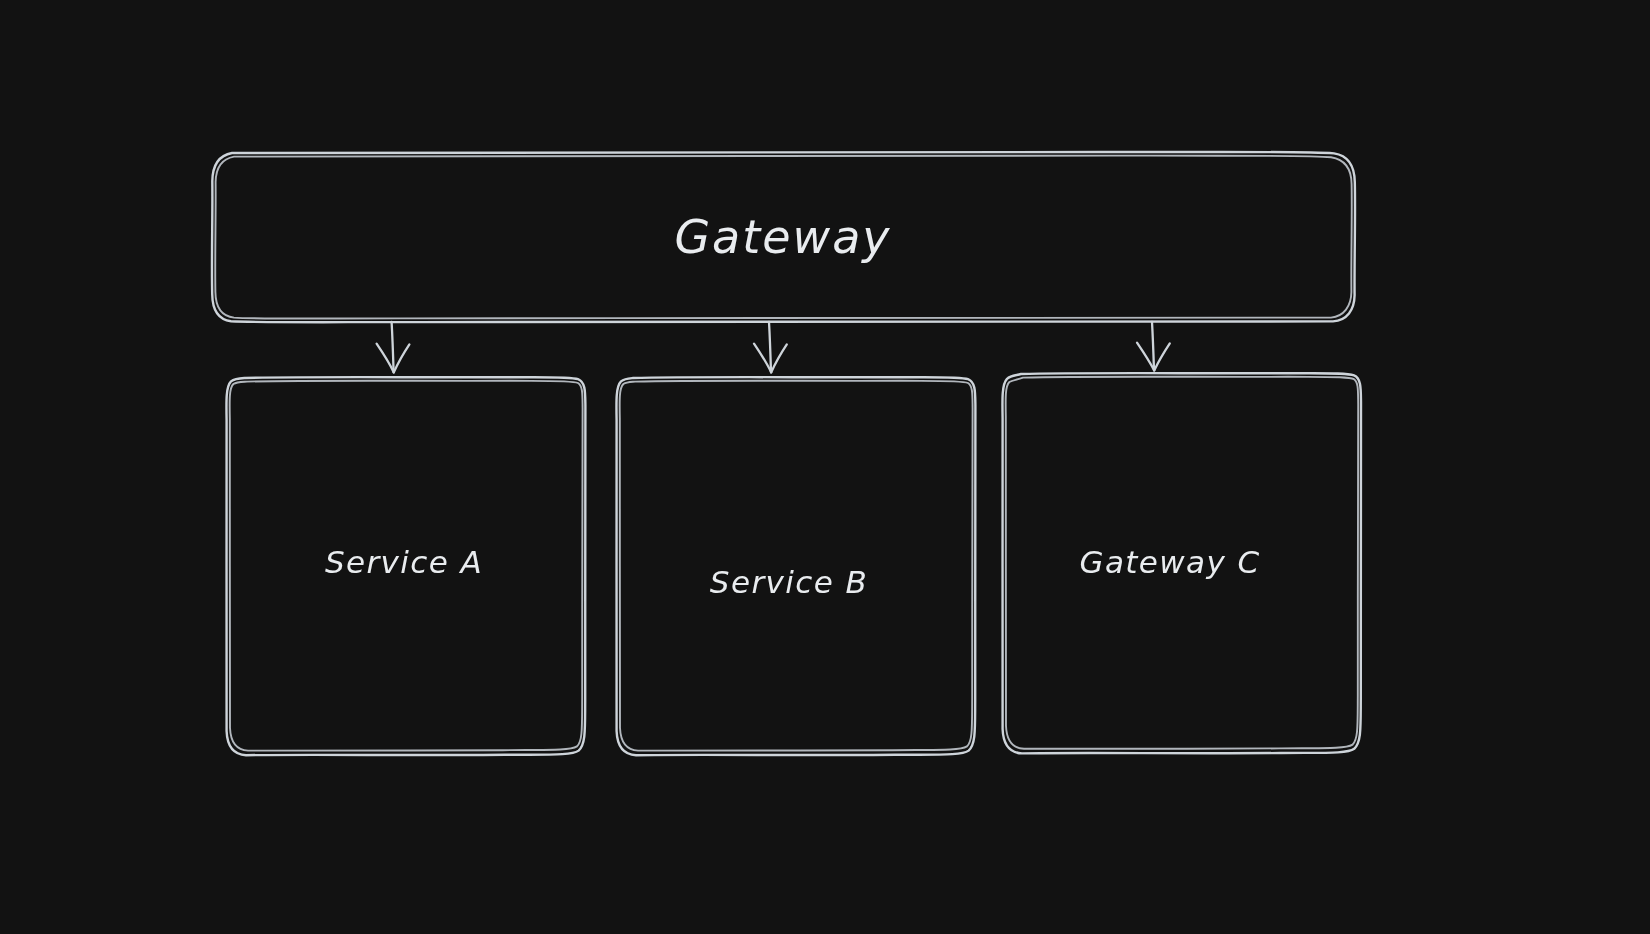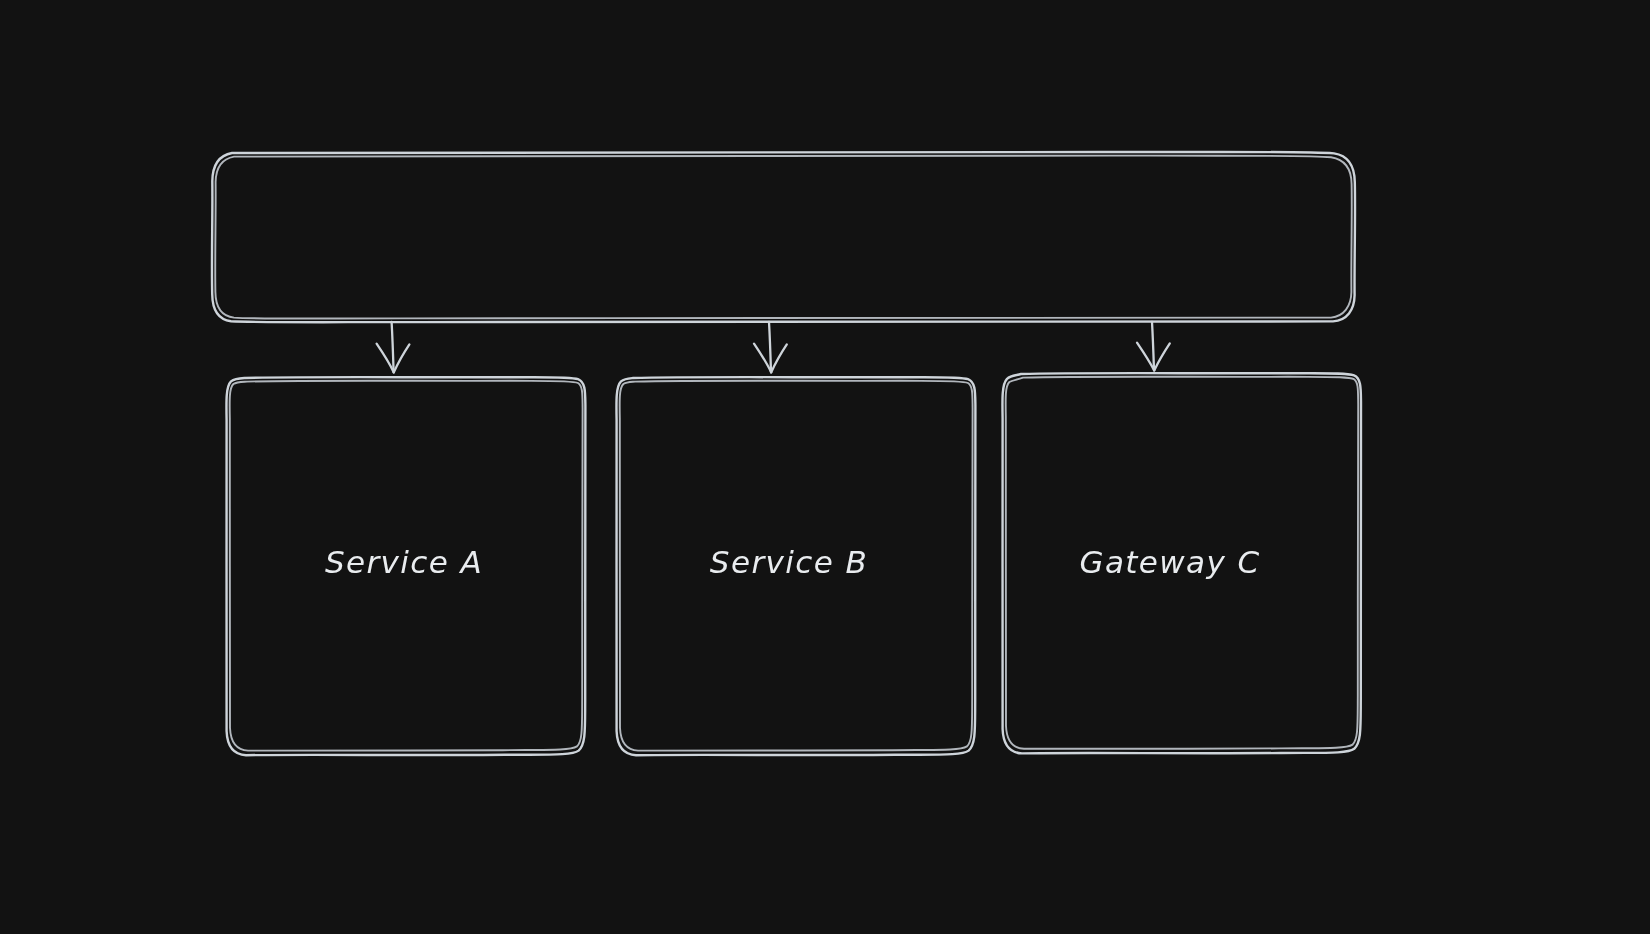--- a/index.html
+++ b/index.html
@@ -213,20 +213,21 @@
     </g>
 
     <g>
       <path class="arrow-line" d="M 1152.0 322 C 1152.8 336, 1153.4 352, 1154.0 370"></path>
       <path class="arrow-line" d="M 1137.0 342.6 C 1142.4 350.6, 1149.4 361, 1154.2 370.4"></path>
       <path class="arrow-line" d="M 1169.8 343.4 C 1164.8 351, 1158.6 361.4, 1154.2 370.4"></path>
     </g>
 
   </svg>
 
+  <div class="node-label label-gateway" style="left:783px; top:237px;">Gateway</div>
 
   <div class="node-label label-service" style="left:404px; top:562px;">Service A</div>
 
-  <div class="node-label label-service" style="left:789px; top:562px;">Service B</div>
+  <div class="node-label label-service" style="left:789px; top:582px;">Service B</div>
 
   <div class="node-label label-service" style="left:1170px; top:562px;">Gateway C</div>
 
 </div>
 
 </body></html>

